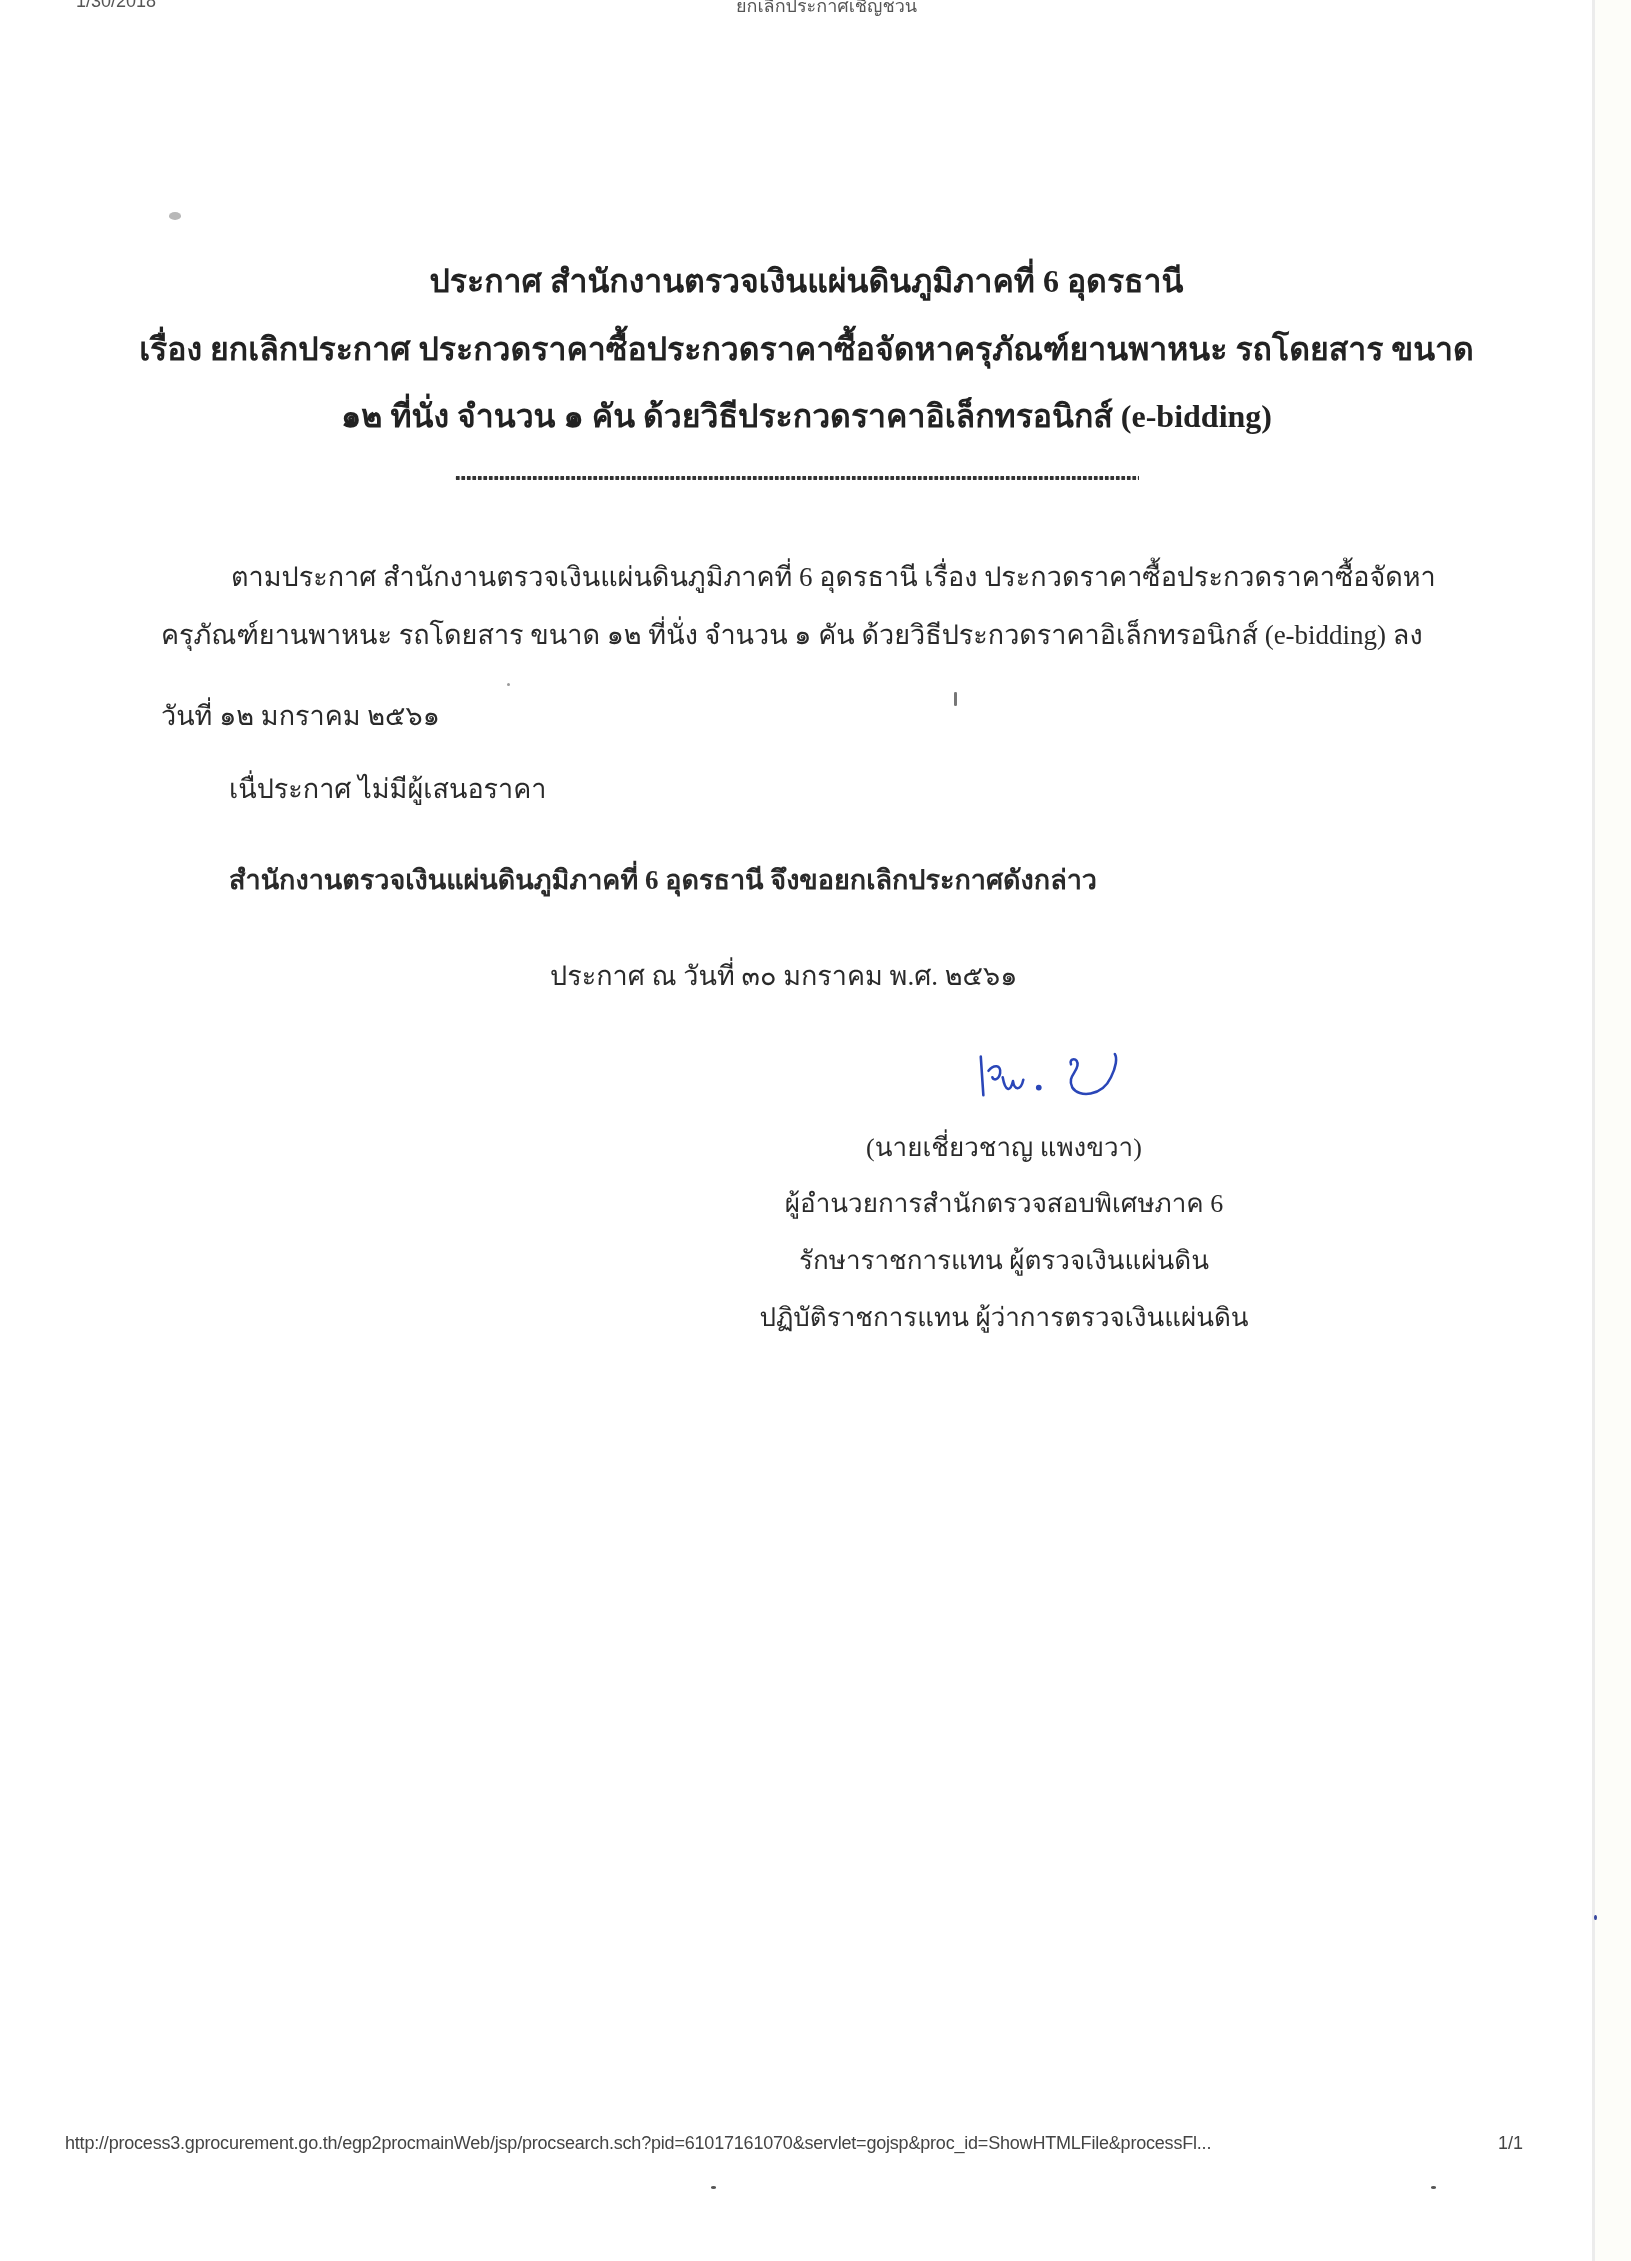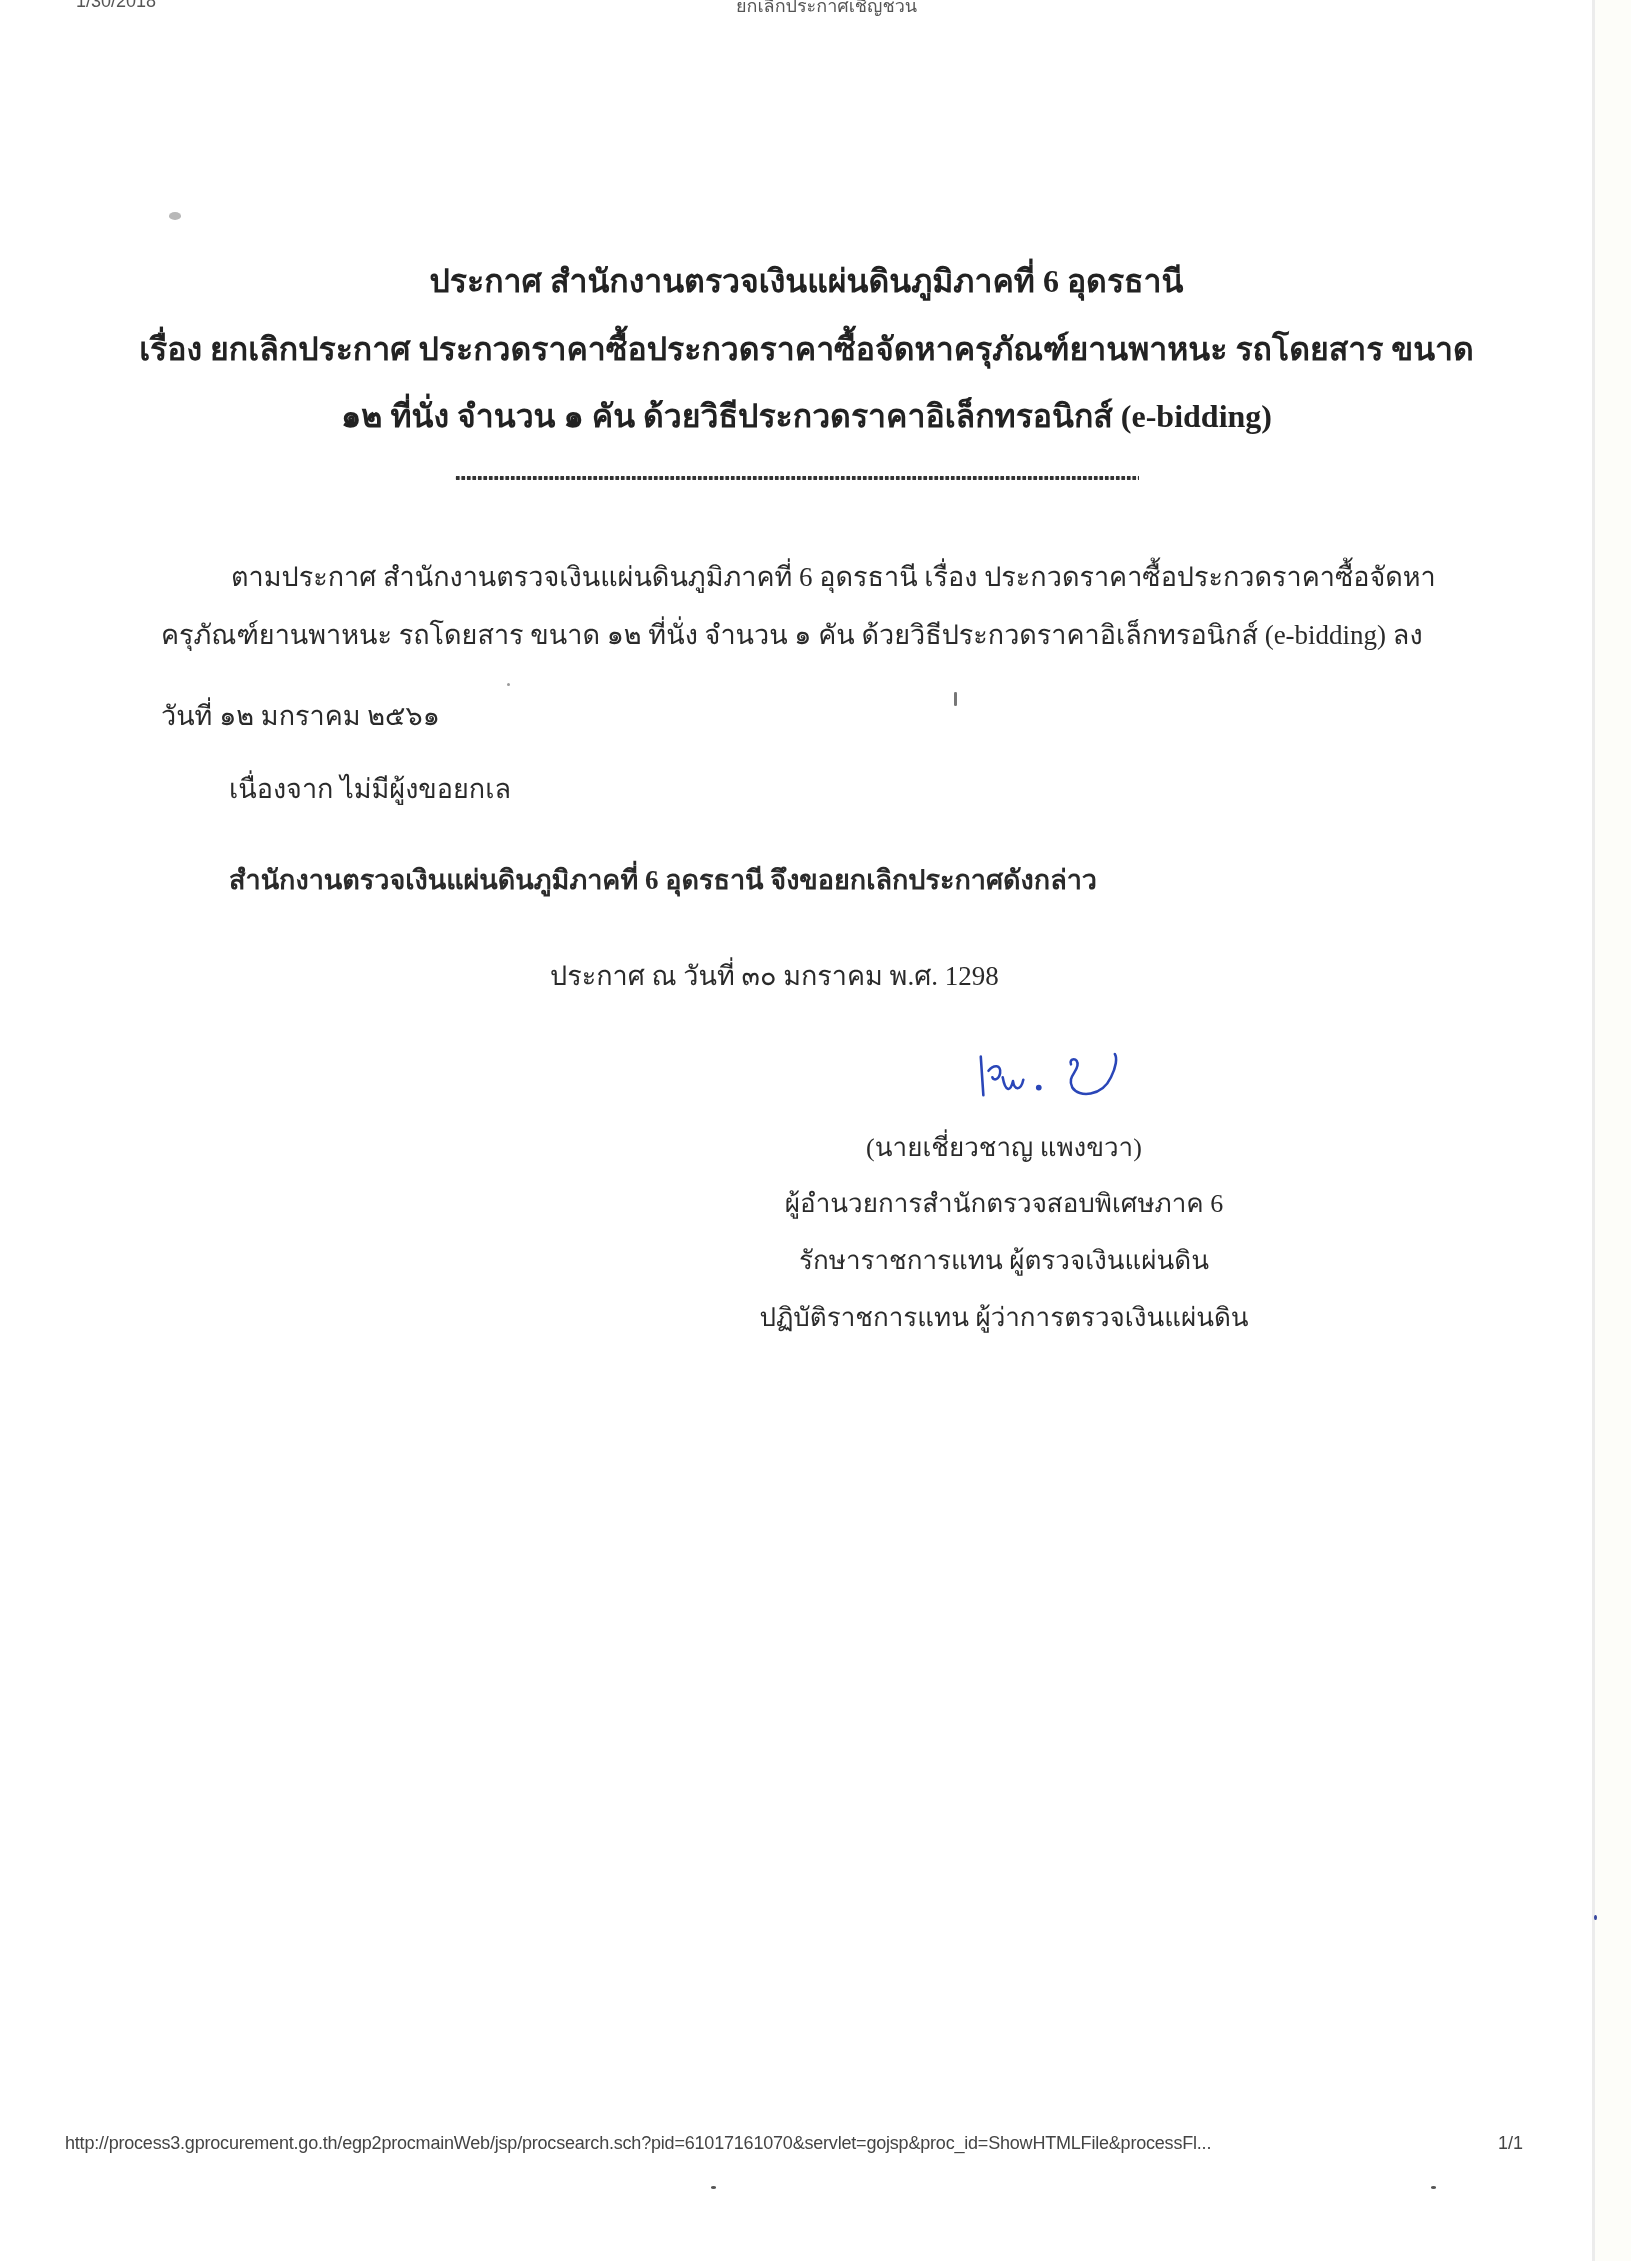--- a/index.html
+++ b/index.html
@@ -148,23 +148,23 @@
   <div class="heading h2">เรื่อง ยกเลิกประกาศ ประกวดราคาซื้อประกวดราคาซื้อจัดหาครุภัณฑ์ยานพาหนะ รถโดยสาร ขนาด</div>
   <div class="heading h3">๑๒ ที่นั่ง จำนวน ๑ คัน ด้วยวิธีประกวดราคาอิเล็กทรอนิกส์ (e-bidding)</div>
 </div>
 
 <div class="dots"></div>
 
 <div>
   <div class="body-text p1a">ตามประกาศ สำนักงานตรวจเงินแผ่นดินภูมิภาคที่ 6 อุดรธานี เรื่อง ประกวดราคาซื้อประกวดราคาซื้อจัดหา</div>
   <div class="body-text p1b">ครุภัณฑ์ยานพาหนะ รถโดยสาร ขนาด ๑๒ ที่นั่ง จำนวน ๑ คัน ด้วยวิธีประกวดราคาอิเล็กทรอนิกส์ (e-bidding) ลง</div>
   <div class="body-text p1c">วันที่ ๑๒ มกราคม ๒๕๖๑</div>
-  <div class="body-text p2">เนื่องจาก ไม่มีผู้งขอยกเล</div>
+  <div class="body-text p2">เนื่ประกาศ ไม่มีผู้เสนอราคา</div>
   <div class="body-text p3">สำนักงานตรวจเงินแผ่นดินภูมิภาคที่ 6 อุดรธานี จึงขอยกเลิกประกาศดังกล่าว</div>
-  <div class="body-text p4">ประกาศ ณ วันที่ ๓๐ มกราคม พ.ศ. 1298</div>
+  <div class="body-text p4">ประกาศ ณ วันที่ ๓๐ มกราคม พ.ศ. ๒๕๖๑</div>
 </div>
 
 <svg class="signature" viewBox="0 0 300 90">
   <g fill="none" stroke="#2a46b8" stroke-width="4" stroke-linecap="round" stroke-linejoin="round">
     <path d="M10 18 L14 78"></path>
     <path d="M22 40 C30 30 42 30 40 44 C38 54 30 56 28 50"></path>
     <path d="M44 50 C48 72 56 74 60 56 C62 70 72 72 76 54"></path>
     <circle cx="100" cy="66" r="2.5" fill="#2a46b8"></circle>
     <path d="M150 30 C146 20 162 18 160 32 C158 44 144 50 152 66 C162 82 198 80 212 50 C220 34 222 20 218 14"></path>
   </g>

